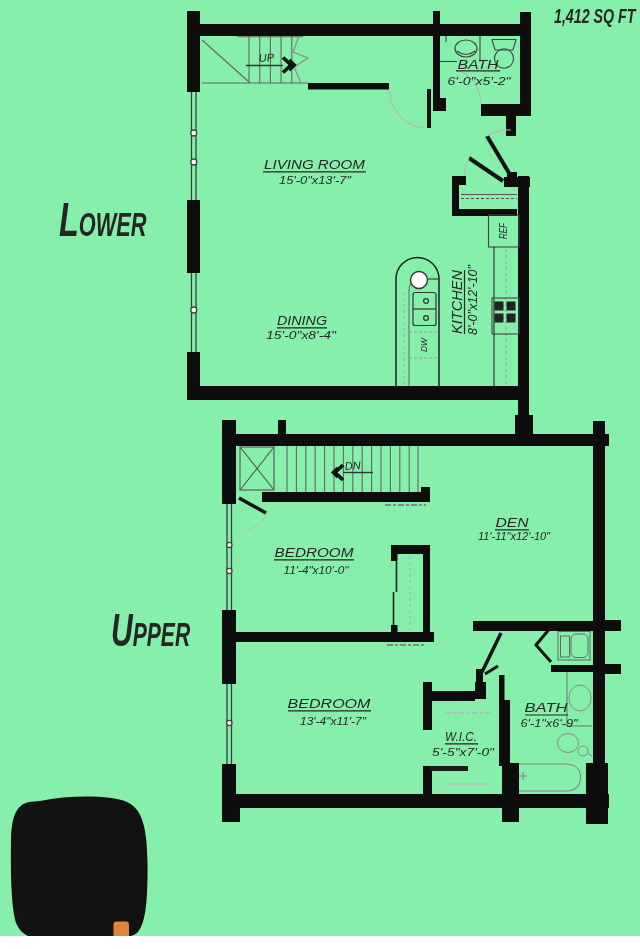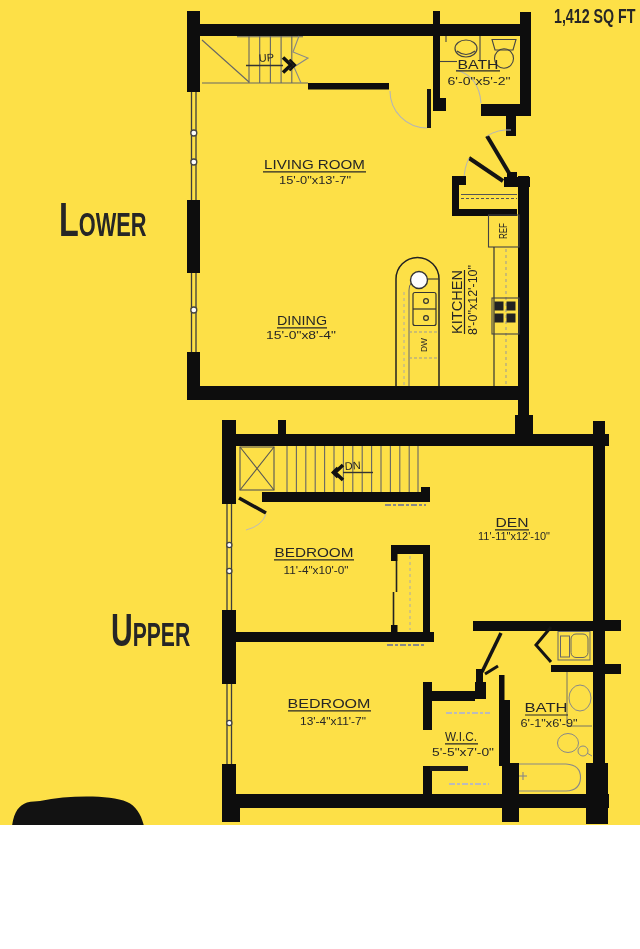--- a/index.html
+++ b/index.html
@@ -1,16 +1,16 @@
 <!DOCTYPE html>
 <html><head>
 <meta charset="utf-8">
 <style>
   html,body{margin:0;padding:0;background:#ffffff;}
-  #page{width:640px;height:825px;position:relative;background:#fde047;}
+  #page{width:640px;height:936px;position:relative;background:#86efac;font-style:italic;}
   svg{position:absolute;top:0;left:0;}
   text{font-family:"Liberation Sans",sans-serif;fill:#262626;}
 </style>
 </head>
 <body>
 <div id="page">
 <svg width="640" height="949" viewBox="0 0 640 949">
 
 <g transform="translate(554,23) scale(0.73,1)">
   <text x="0" y="0" font-family="Liberation Serif" font-weight="bold" font-size="19.5" fill="#1c1c1c">1,412 SQ FT</text>

